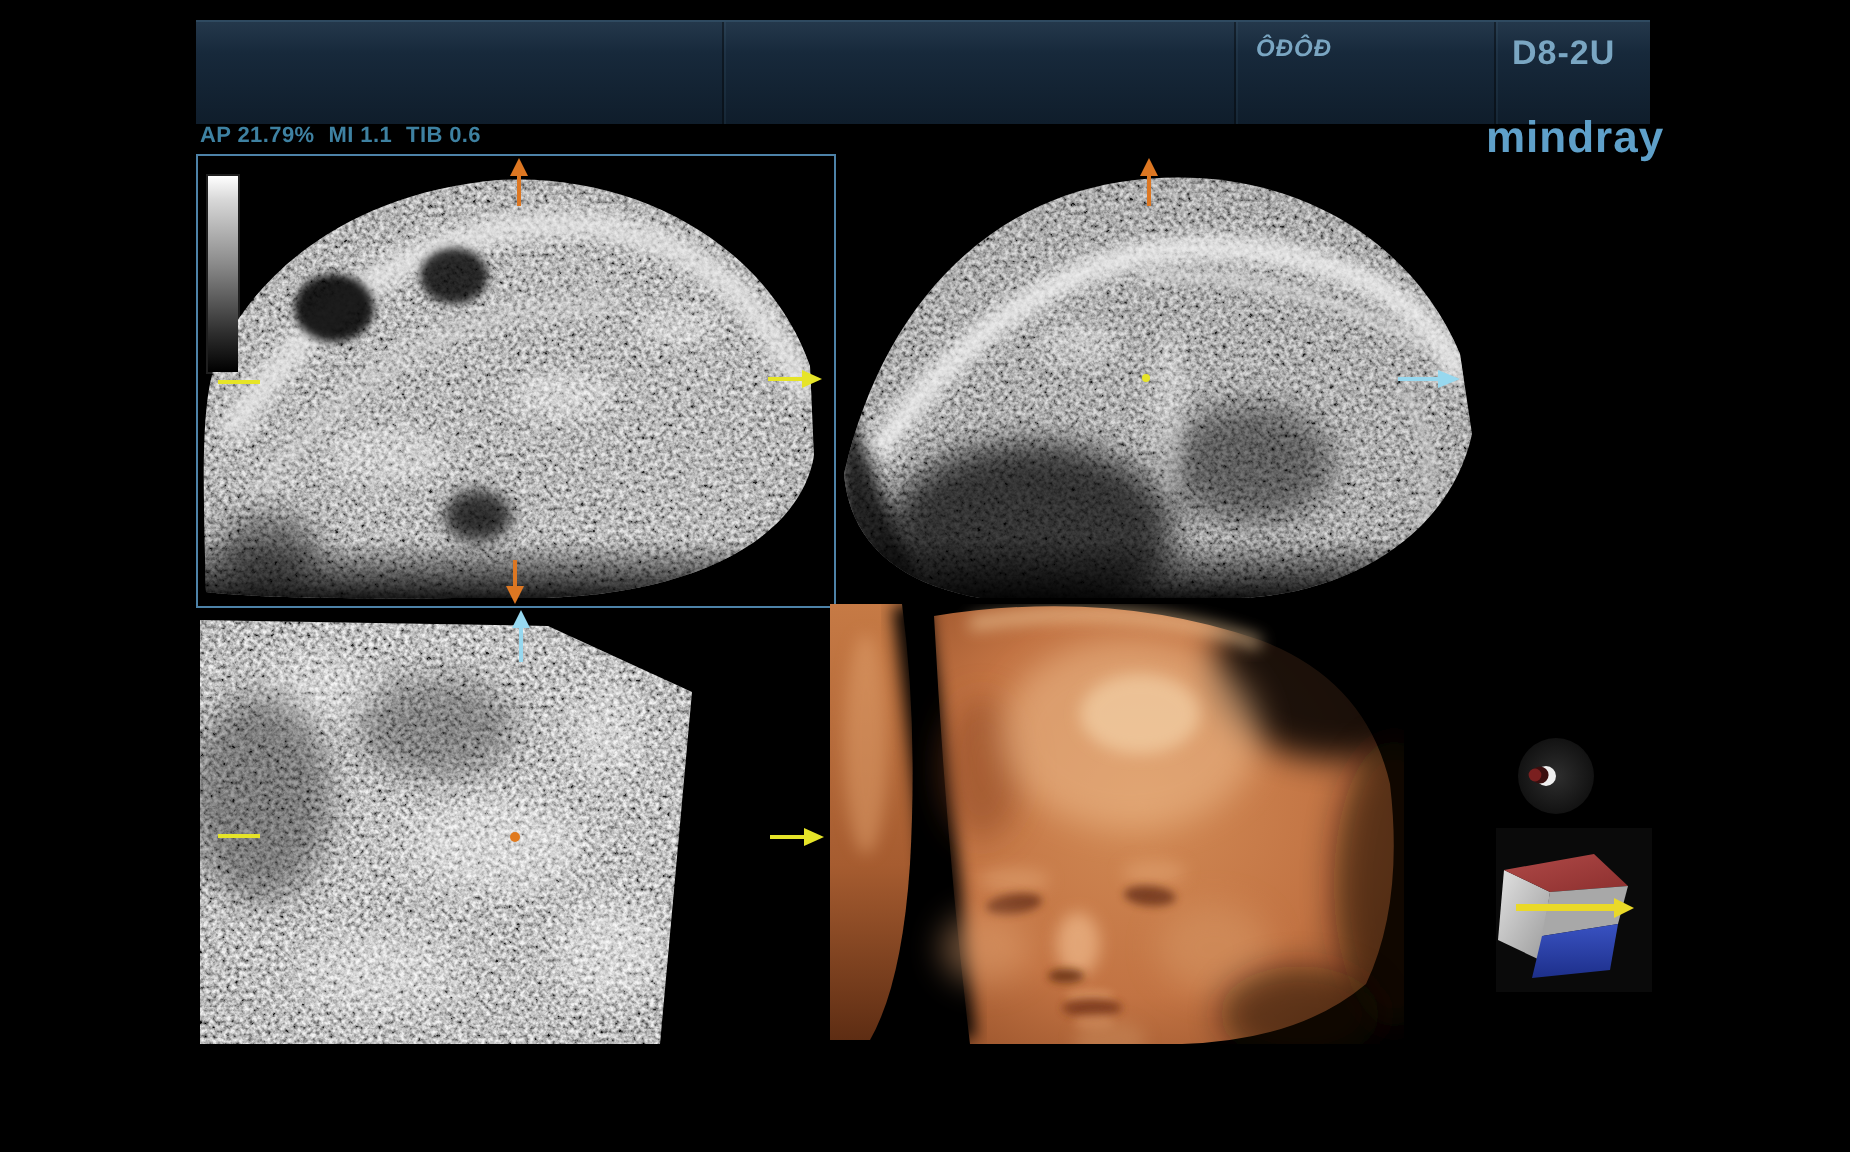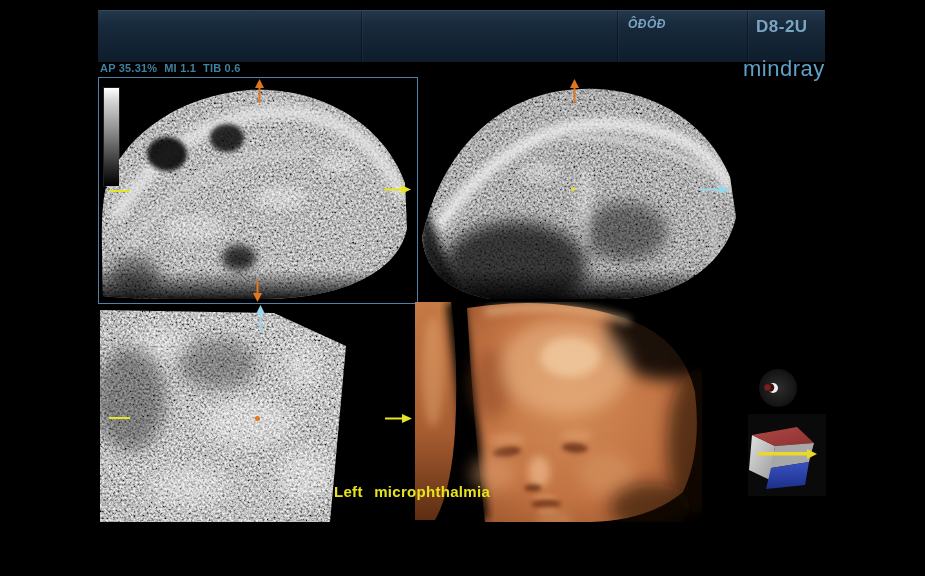--- a/index.html
+++ b/index.html
@@ -13,21 +13,21 @@
   .topbar .divider{position:absolute;top:0;width:1px;height:100%;background:rgba(0,0,0,.4);
           box-shadow:1px 0 0 rgba(120,160,190,.08);}
   .dv1{left:263px}.dv2{left:519px}.dv3{left:649px}
   .datetime{position:absolute;left:10px;top:27px;color:#5d93b6;font-size:13px;letter-spacing:.5px;}
   .datetime .time{margin-left:16px;}
   .exam-label{position:absolute;left:530px;top:6px;color:#7aa6c2;font-size:12px;font-weight:bold;letter-spacing:.5px;font-style:italic;}
   .probe-label{position:absolute;left:658px;top:6px;color:#7aa6c2;font-size:17px;font-weight:bold;letter-spacing:.5px;}
 
   .params{position:absolute;left:100px;top:62px;color:#3e81a1;font-size:11px;font-weight:bold;letter-spacing:.2px;}
   .params span{margin-right:7px;}
-  .brand{position:absolute;left:743px;top:56px;color:#5fa0c9;font-size:22px;font-weight:normal;letter-spacing:.5px;}
+  .brand{position:absolute;left:743px;top:56px;color:#5fa0c9;font-size:22px;font-weight:bold;letter-spacing:.5px;}
 
   
   .quad{position:absolute;background:#000;}
   .q-tl{left:98px;top:77px;width:320px;height:227px;border:1px solid #4d82a8;box-sizing:border-box;}
   .q-tr{left:420px;top:77px;width:320px;height:225px;}
   .q-bl{left:98px;top:304px;width:320px;height:219px;}
   .q-br{left:415px;top:302px;width:287px;height:220px;}
   .quad svg{position:absolute;left:0;top:0;display:block;}
 
   
@@ -102,21 +102,21 @@
 
   <div class="topbar">
     <div class="divider dv1"></div>
     <div class="divider dv2"></div>
     <div class="divider dv3"></div>
     <div class="exam-label">ÔĐÔĐ</div>
     <div class="probe-label">D8-2U</div>
   </div>
 
   <div class="params">
-    <span>AP 35.31%</span><span>MI 1.1</span><span>TIB 0.6</span>
+    <span>AP 21.79%</span><span>MI 1.1</span><span>TIB 0.6</span>
   </div>
 
   <div class="brand">mindray</div>
 
   <div class="quad q-tl">
     <svg width="318" height="225" viewBox="0 0 318 225">
       <defs>
           <clipPath id="clipTL">
         <path d="M4,218 C2,150 2,120 10,100 C30,55 80,18 150,12 C220,8 285,45 306,105 L308,150 C300,195 240,222 160,221 C100,221 40,222 4,218 Z"></path>
       </clipPath>
@@ -269,21 +269,20 @@
   </div>
   <div class="tick" style="left:109px;top:417px"></div>
   <div class="dot" style="left:255px;top:416px;width:5px;height:5px;background:#e07a1f"></div>
   <div class="marker" style="left:385px;top:413px">
     <svg width="27" height="11">
         <rect x="0" y="4.5" width="18" height="2" fill="#e6e428"></rect>
         <polygon points="27,5.5 17,1 17,10" fill="#e6e428"></polygon>
       </svg>
   </div>
 
-  <div class="annotation">Left microphthalmia</div>
 
   <div class="trackball">
     <svg width="38" height="38">
       <circle cx="19" cy="19" r="19" fill="url(#ballGrad)"></circle>
       <circle cx="14" cy="19" r="5" fill="#efefef"></circle>
       <circle cx="11" cy="18.5" r="4.3" fill="#3a0f0f"></circle>
       <circle cx="8.5" cy="18.5" r="3.2" fill="#7a1f1f"></circle>
     </svg>
   </div>
 

